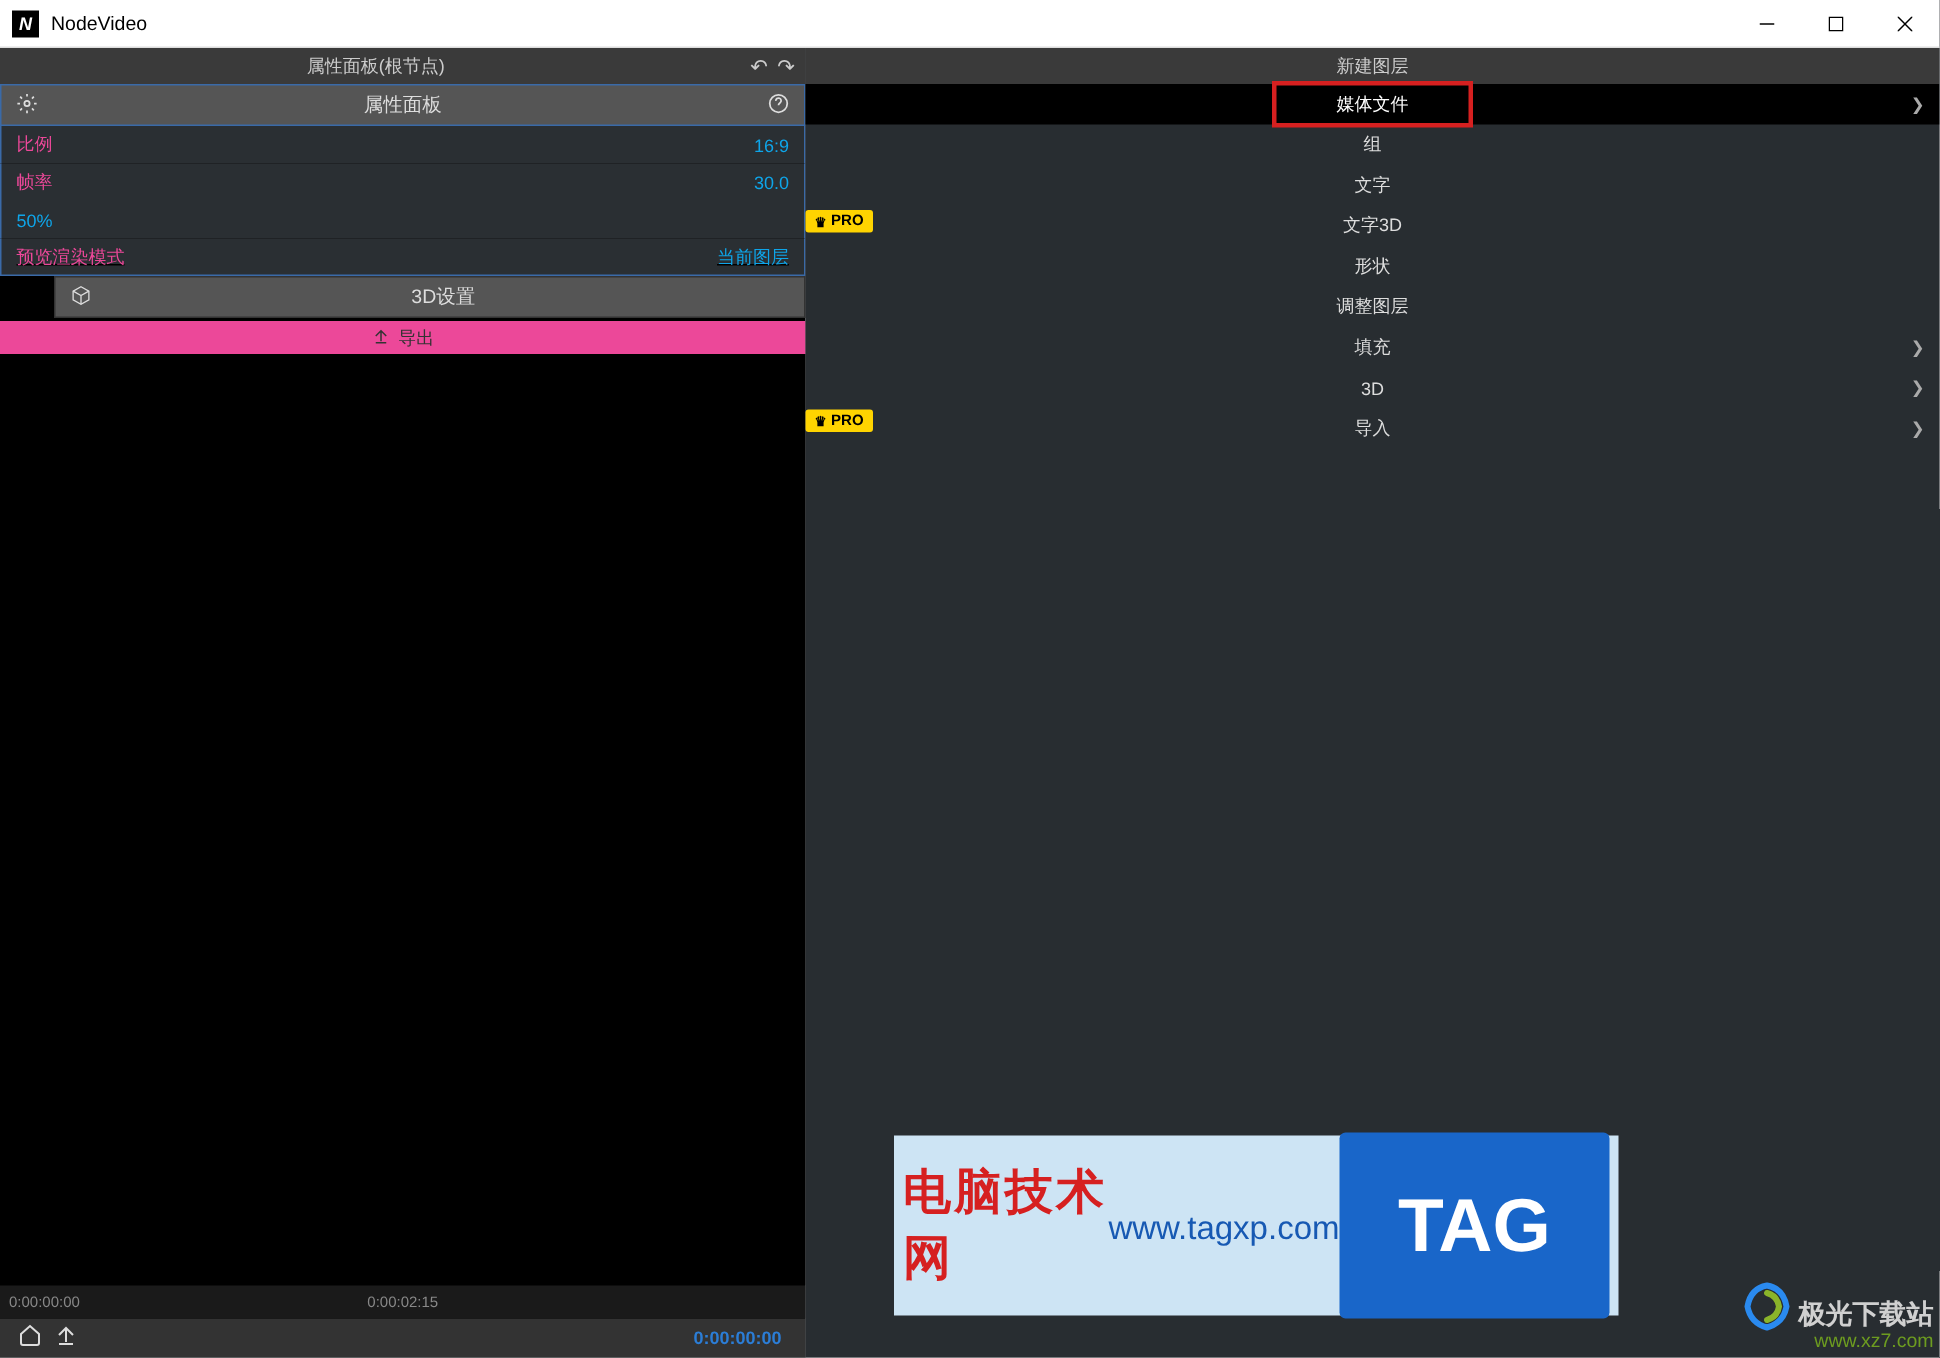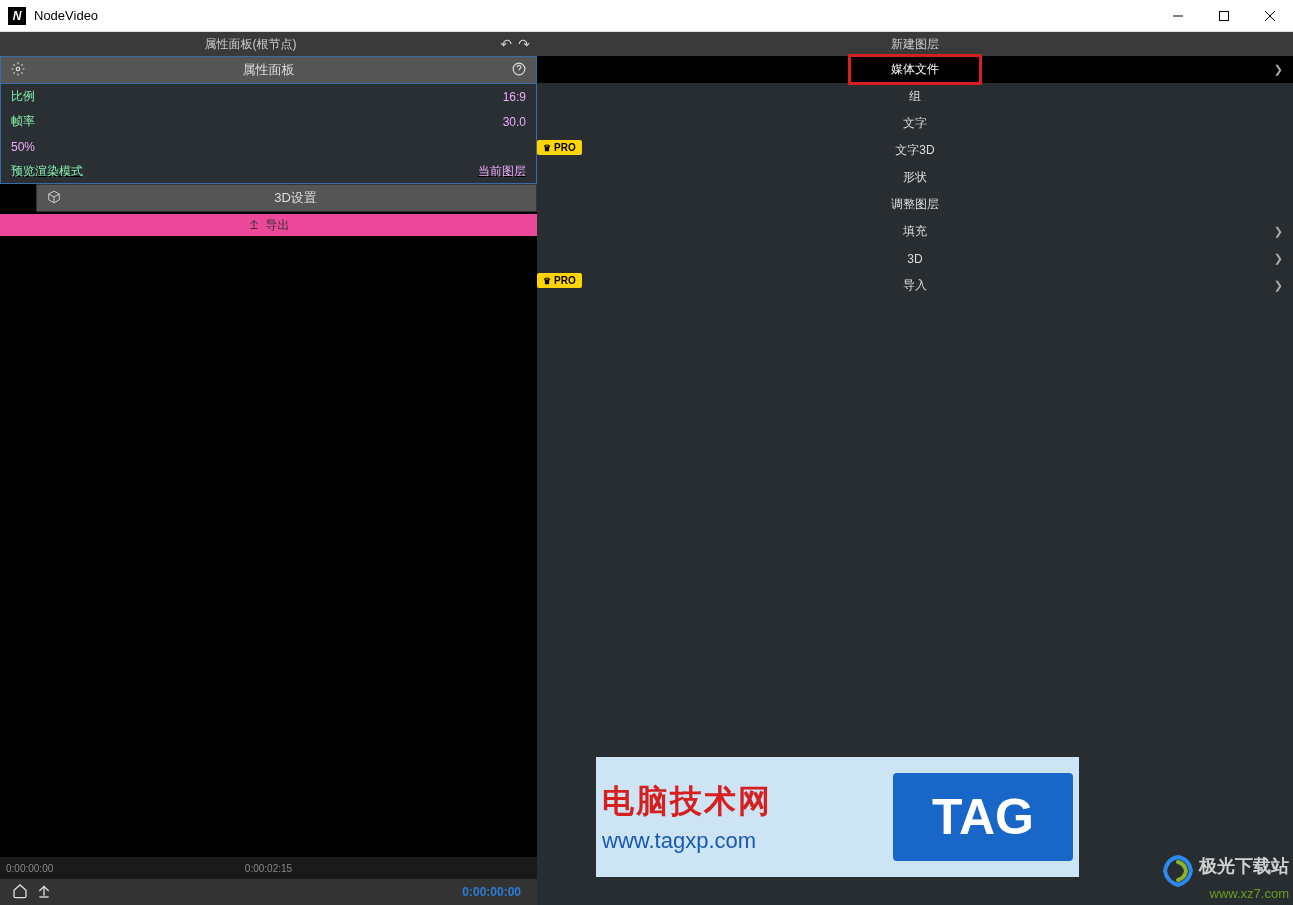--- a/index.html
+++ b/index.html
@@ -18,22 +18,22 @@
     .panel-header .ph-title { flex: 1; text-align: center; }
     .hdr-icon { width: 18px; color: #ccc; text-align: center; cursor: pointer; font-size: 14px; }
     
     .section-header { height: 28px; background: #555; display: flex; align-items: center; padding: 0 8px; color: #ddd; font-size: 13px; border: 1px solid #3a6aa8; }
     .section-header.noborder { border: 1px solid #333; margin-left: 36px; }
     .sh-icon { width: 18px; text-align: center; font-size: 14px; }
     .sh-title { flex: 1; text-align: center; }
     
     .prop-row { height: 25px; display: flex; align-items: center; padding: 0 10px; background: #2a2f33; font-size: 12px; border-left: 1px solid #3a6aa8; border-right: 1px solid #3a6aa8; }
     .prop-row:last-of-type { border-bottom: 1px solid #3a6aa8; text-decoration: underline; }
-    .prop-label { color: #86efac; flex: 1; }
-    .prop-value { color: #f0abfc; }
+    .prop-label { color: #ec4899; flex: 1; }
+    .prop-value { color: #0ea5e9; }
     
     .export-bar { height: 22px; background: #ec4899; display: flex; align-items: center; justify-content: center; font-size: 12px; color: #333; margin-top: 2px; cursor: pointer; }
     .export-bar .ei { margin-right: 6px; }
     
     .preview-area { flex: 1; background: #000; position: relative; }
     
     .timeline { height: 22px; background: #1a1a1a; display: flex; align-items: center; padding: 0 6px; color: #888; font-size: 10px; position: relative; }
     .tl-left { position: absolute; left: 6px; }
     .tl-center { position: absolute; left: 50%; transform: translateX(-50%); }
     
@@ -47,27 +47,27 @@
     .layer-item { height: 27px; display: flex; align-items: center; justify-content: center; color: #ddd; font-size: 12px; cursor: pointer; position: relative; }
     .layer-item.selected { background: #000000; color: #fff; }
     .layer-item .chevron { position: absolute; right: 10px; color: #aaa; font-size: 11px; }
     
     .pro-badge { position: absolute; left: -1px; background: #ffd400; color: #000; font-size: 10px; font-weight: bold; padding: 2px 6px; border-radius: 2px; display: flex; align-items: center; gap: 3px; z-index: 10; }
     .pro-badge .pb-icon { font-size: 9px; }
     .pro-badge.b1 { top: 140px; left: 537px; }
     .pro-badge.b2 { top: 273px; left: 537px; }
     
     .watermark1 { position: absolute; left: 596px; top: 757px; width: 483px; height: 120px; background: #cde4f4; display: flex; align-items: center; padding: 6px; }
-    .wm1-left { flex: 1; display: flex; flex-direction: column; align-items: flex-start; justify-content: center; }
+    .wm1-left { flex: 1; display: flex; align-items: center; justify-content: center; }
     .wm1-cn { color: #d62020; font-size: 32px; font-weight: bold; letter-spacing: 2px; }
     .wm1-url { color: #1759b3; font-size: 22px; margin-top: 4px; }
-    .wm1-tag { width: 180px; height: 88px; background: #1966c9; color: #fff; display: flex; align-items: center; justify-content: center; font-size: 50px; font-weight: bold; border-radius: 4px; font-family: Arial, sans-serif; }
+    .wm1-tag { width: 180px; height: 124px; background: #1966c9; color: #fff; display: flex; align-items: center; justify-content: center; font-size: 50px; font-weight: bold; border-radius: 4px; font-family: Arial, sans-serif; }
     
     .watermark2 { position: absolute; right: 4px; bottom: 4px; color: #8ab42a; font-family: Arial, sans-serif; display: flex; flex-direction: column; align-items: flex-end; }
-    .wm2-logo-row { display: flex; align-items: flex-start; gap: 4px; }
+    .wm2-logo-row { display: flex; align-items: flex-end; gap: 4px; }
     .wm2-swirl { width: 34px; height: 34px; position: relative; }
     .wm2-name { font-size: 18px; font-weight: bold; color: #d0d0d0; }
     .wm2-url { font-size: 13px; color: #6d9c20; margin-top: -2px; }
   </style>
 </head>
 <body>
 
 <div class="titlebar">
   <div class="app-icon">N</div>
   <div class="app-title">NodeVideo</div>

